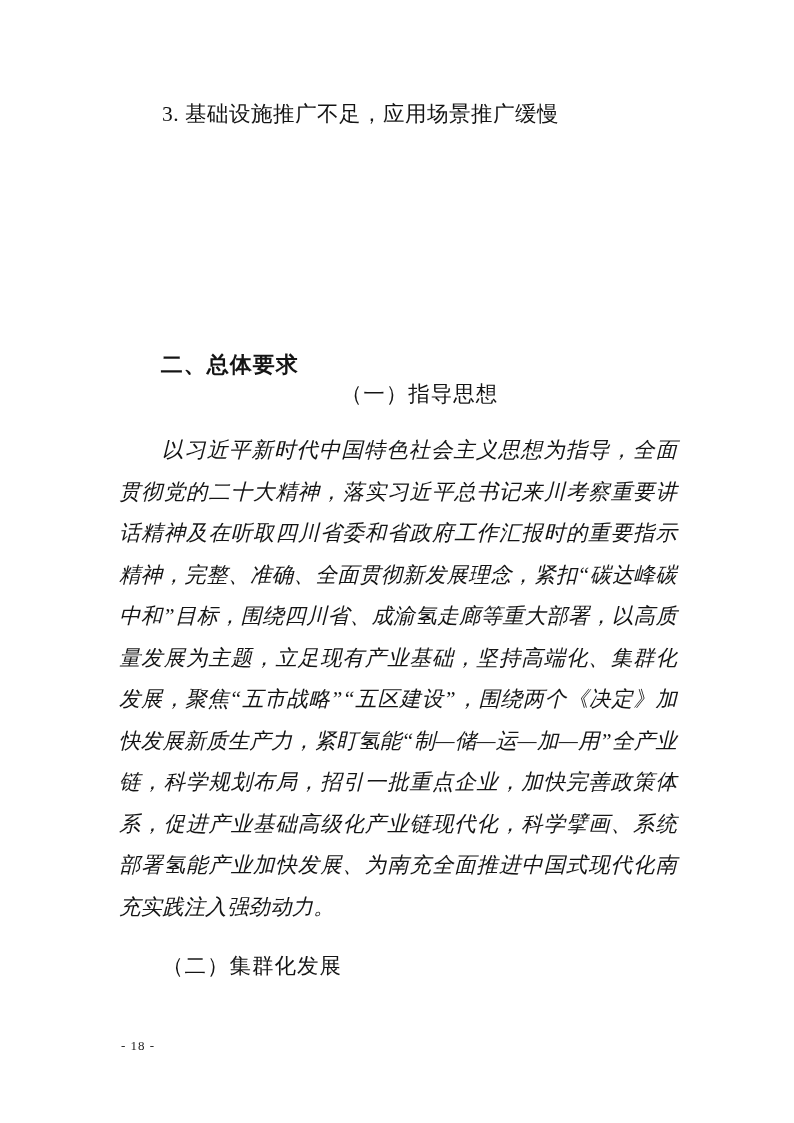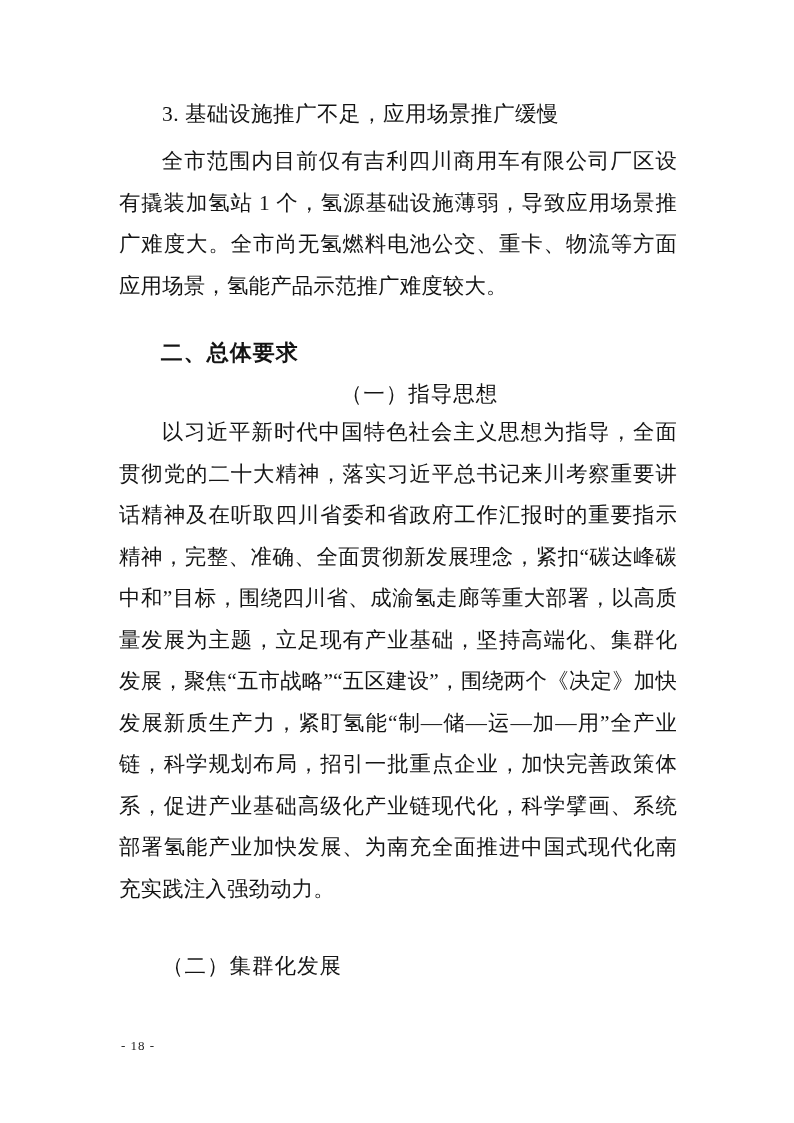--- a/index.html
+++ b/index.html
@@ -29,23 +29,23 @@
     letter-spacing: 0.5px;
   }
   .body-para {
     font-size: 21.4px;
     line-height: 41.5px;
     text-align: justify;
     text-indent: 2em;
     letter-spacing: 0.2px;
   }
   .para-1 { top: 141px; }
-  .para-2 { top: 412px; }
+  .para-2 { top: 430px; font-style: italic; }
   .section-heading {
-    top: 332px;
+    top: 344px;
     font-family: "Liberation Sans", "DejaVu Sans", sans-serif;
     font-weight: 700;
     font-size: 22px;
     line-height: 42px;
     text-indent: 1.9em;
     letter-spacing: 1px;
   }
   .subsection-heading {
     font-size: 21.5px;
     line-height: 42px;
@@ -63,21 +63,20 @@
     color: #222222;
   }
 </style>
 </head>
 <body>
 
 <div class="page">
 
   <div class="textblock numbered-heading">3. 基础设施推广不足，应用场景推广缓慢</div>
 
-  <div class="textblock body-para para-1">全市范围内目前仅有吉利四川商用车有限公司厂区设有撬装加氢站 1 个，氢源基础设施薄弱，导致应用场景推广难度大。全市尚无氢燃料电池公交、重卡、物流等方面应用场景，氢能产品示范推广难度较大。</div>
 
   <div class="textblock section-heading">二、总体要求</div>
 
   <div class="textblock subsection-heading subsection-1">（一）指导思想</div>
 
   <div class="textblock body-para para-2">以习近平新时代中国特色社会主义思想为指导，全面贯彻党的二十大精神，落实习近平总书记来川考察重要讲话精神及在听取四川省委和省政府工作汇报时的重要指示精神，完整、准确、全面贯彻新发展理念，紧扣“碳达峰碳中和”目标，围绕四川省、成渝氢走廊等重大部署，以高质量发展为主题，立足现有产业基础，坚持高端化、集群化发展，聚焦“五市战略”“五区建设”，围绕两个《决定》加快发展新质生产力，紧盯氢能“制—储—运—加—用”全产业链，科学规划布局，招引一批重点企业，加快完善政策体系，促进产业基础高级化产业链现代化，科学擘画、系统部署氢能产业加快发展、为南充全面推进中国式现代化南充实践注入强劲动力。</div>
 
   <div class="textblock subsection-heading subsection-2">（二）集群化发展</div>
 
   <div class="page-footer">- 18 -</div>

